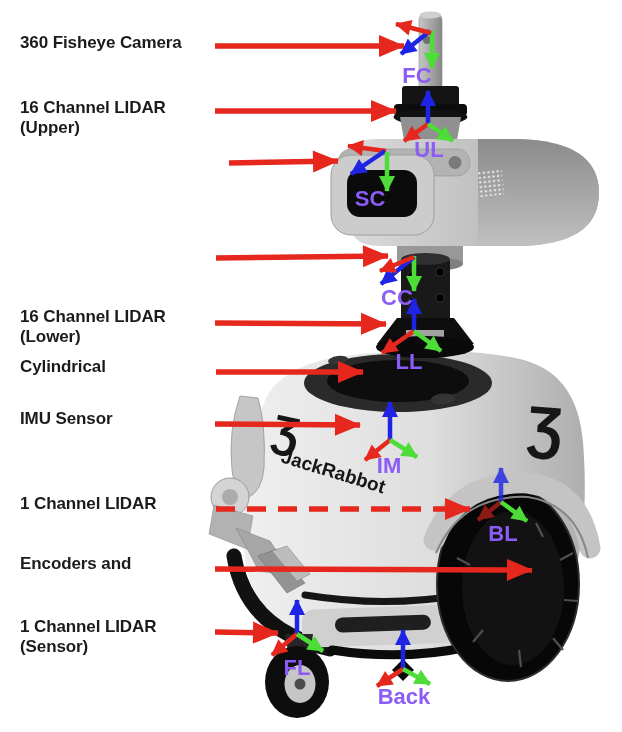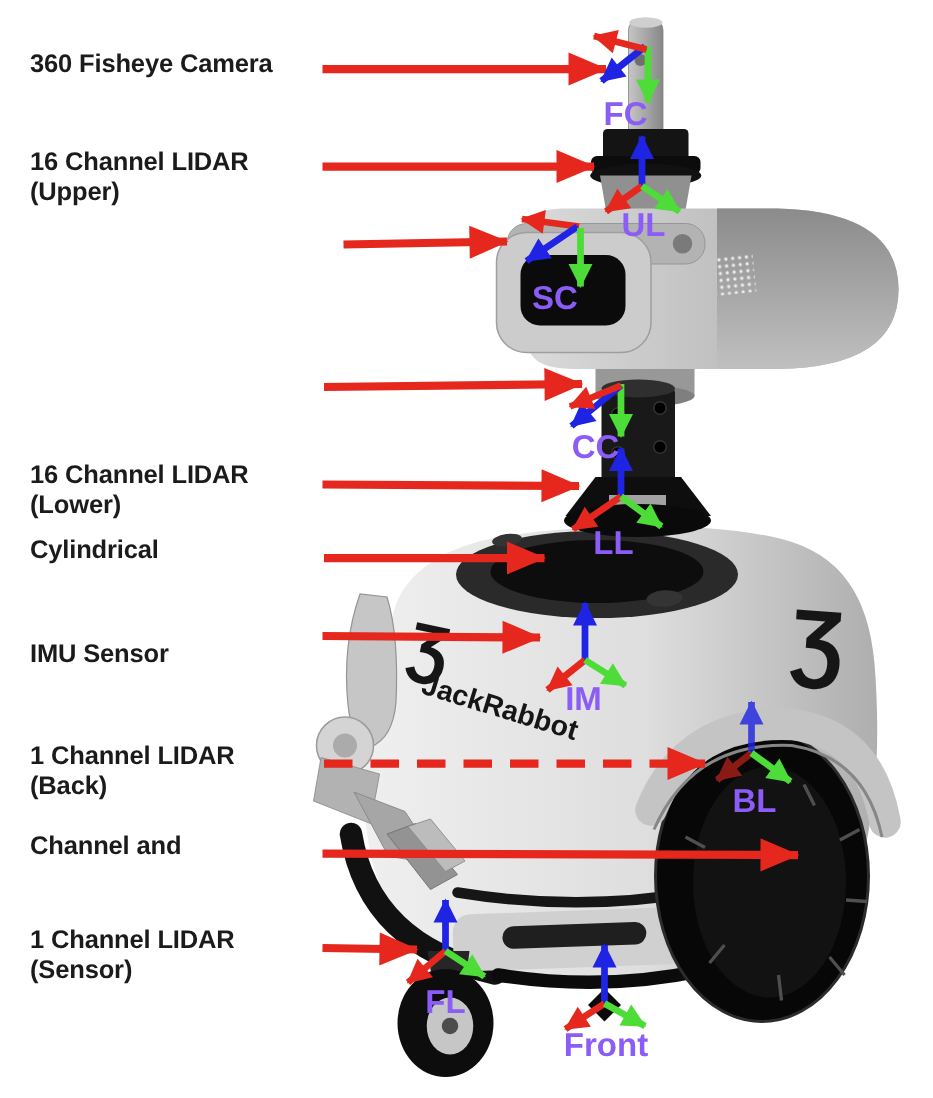--- a/index.html
+++ b/index.html
@@ -256,39 +256,38 @@
   <div class="sensor-label" style="top:224px">
   </div>
   <div class="sensor-label" style="top:307px">
     <span>16 Channel LIDAR</span>
       <span>(Lower)</span>
   </div>
   <div class="sensor-label" style="top:357px">
     <span>Cylindrical</span>
       <span></span>
   </div>
-  <div class="sensor-label" style="top:426px">
+  <div class="sensor-label" style="top:409px">
     <span>IMU Sensor</span>
       <span></span>
   </div>
   <div class="sensor-label" style="top:494px">
     <span>1 Channel LIDAR</span>
-      <span>(Back)</span>
   </div>
   <div class="sensor-label" style="top:554px">
-    <span>Channel and</span>
+    <span>Encoders and</span>
   </div>
   <div class="sensor-label" style="top:617px">
     <span>1 Channel LIDAR</span>
       <span>(Sensor)</span>
   </div>
 
   <div class="frame-label" style="left:417px; top:65px">FC</div>
   <div class="frame-label" style="left:429px; top:139px">UL</div>
   <div class="frame-label" style="left:370px; top:188px">SC</div>
   <div class="frame-label" style="left:397px; top:287px">CC</div>
   <div class="frame-label" style="left:409px; top:351px">LL</div>
   <div class="frame-label" style="left:389px; top:455px">IM</div>
   <div class="frame-label" style="left:503px; top:523px">BL</div>
   <div class="frame-label" style="left:297px; top:657px">FL</div>
-  <div class="frame-label" style="left:404px; top:686px">Front</div>
+  <div class="frame-label" style="left:404px; top:686px">Back</div>
 
 </div>
 
 </body></html>

